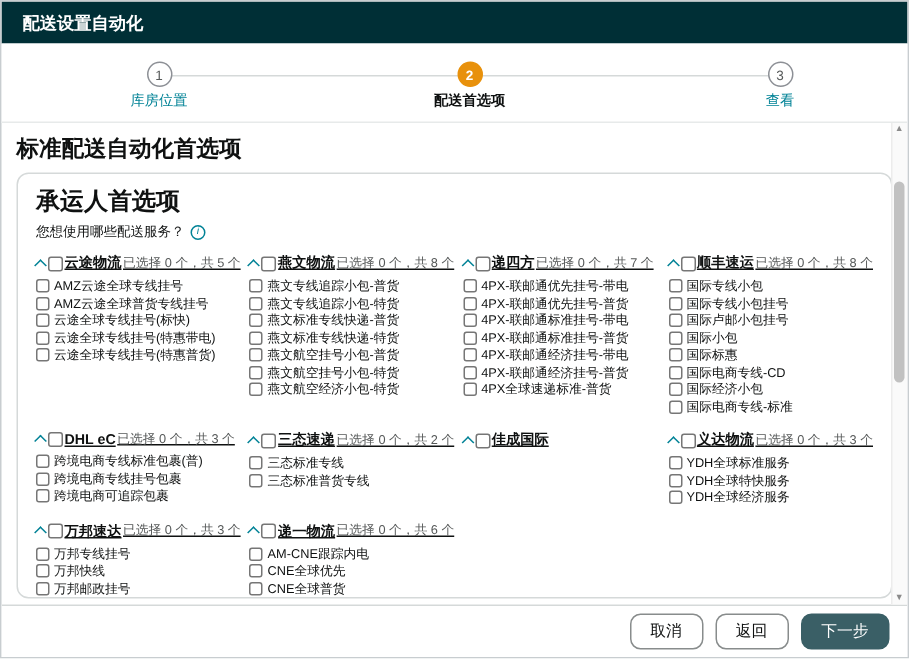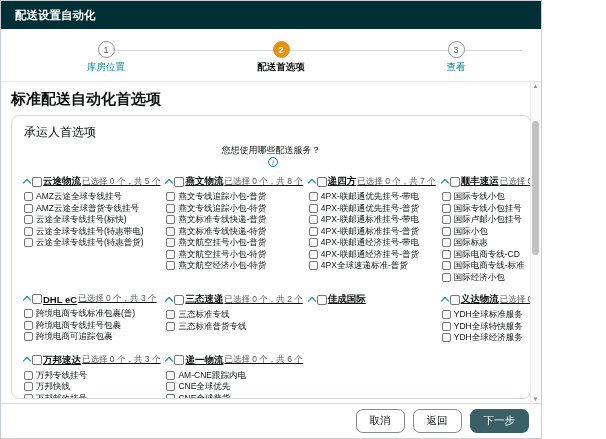--- a/index.html
+++ b/index.html
@@ -1,17 +1,17 @@
 <!DOCTYPE html>
 <html style="--header-bg: #002f36; --accent-teal: #008296; --active-step: #e8910c; --next-button: #3a5f66;"><head>
 <meta charset="utf-8">
 <style>
   html,body{margin:0;padding:0;background:#ffffff;}
   .window{
-    width:542px;height:439px;box-sizing:border-box;border:1px solid #c8cdd0;
+    width:606px;height:439px;box-sizing:border-box;border:1px solid #c8cdd0;
     background:#fff;display:flex;flex-direction:column;overflow:hidden;position:relative;
     font-family:"Liberation Sans","DejaVu Sans",sans-serif;color:#0f1111;
   }
   .titlebar{
     flex:0 0 28px;background:var(--header-bg,#002f36);color:#fff;
     font-size:11.5px;font-weight:bold;display:flex;align-items:center;padding:0 14px;
   }
   
   .stepper{flex:0 0 52px;position:relative;border-bottom:1px solid #e7eaea;background:#fff;}
   .stepper-line{position:absolute;left:105px;width:416px;top:21px;height:1px;background:#d5d9d9;}
@@ -24,22 +24,22 @@
   .step.active .circle{background:var(--active-step,#e8910c);border-color:var(--active-step,#e8910c);color:#fff;font-weight:bold;}
   .step-label{font-size:9.5px;color:var(--accent-teal,#008296);white-space:nowrap;}
   .step.active .step-label{color:#0f1111;font-weight:bold;}
   
   .content{flex:1;display:flex;flex-direction:column;overflow:hidden;}
   .page-title{font-size:15px;font-weight:bold;padding:8px 10px 6px;}
   .prefs-panel{
     flex:1;margin:0 10px 4px;border:1px solid #d5d9d9;border-radius:8px;
     padding:8px 12px;overflow:hidden;background:#fff;
   }
-  .section-title{font-size:12px;font-weight:normal;}
-  .question{font-size:9px;color:#0f1111;display:flex;align-items:center;margin:3px 0 8px;flex-direction:column;}
+  .section-title{font-size:16px;font-weight:bold;}
+  .question{font-size:9px;color:#0f1111;display:flex;align-items:center;margin:3px 0 8px;}
   .info-icon{
     display:inline-flex;align-items:center;justify-content:center;width:10px;height:10px;
     border:1px solid var(--accent-teal,#008296);border-radius:50%;color:var(--accent-teal,#008296);
     font-size:7px;font-style:italic;margin-left:4px;box-sizing:border-box;
   }
   .groups-grid{display:grid;grid-template-columns:repeat(4,1fr);column-gap:6px;row-gap:10px;}
   .group-header{display:flex;align-items:center;gap:1px;margin-bottom:3px;text-decoration:underline;}
   .chevron{
     width:5px;height:5px;border-left:1.5px solid var(--accent-teal,#008296);
     border-top:1.5px solid var(--accent-teal,#008296);transform:rotate(45deg);
@@ -242,25 +242,25 @@
               <label class="item">
                 <input class="item-checkbox" type="checkbox" style="">
                 <span class="item-label">国际标惠</span>
               </label>
               <label class="item">
                 <input class="item-checkbox" type="checkbox" style="">
                 <span class="item-label">国际电商专线-CD</span>
               </label>
               <label class="item">
                 <input class="item-checkbox" type="checkbox" style="">
+                <span class="item-label">国际经济小包</span>
+              </label>
+              <label class="item">
+                <input class="item-checkbox" type="checkbox" style="">
                 <span class="item-label">国际电商专线-标准</span>
-              </label>
-              <label class="item">
-                <input class="item-checkbox" type="checkbox" style="">
-                <span class="item-label">国际经济小包</span>
               </label>
             </div>
           </div>
           <div class="group">
             <div class="group-header">
               <span class="chevron"></span>
               <input class="group-checkbox" type="checkbox" style="">
               <span class="group-name">DHL eC</span>
               <span class="group-count">已选择 0 个，共 3 个</span>
             </div>

